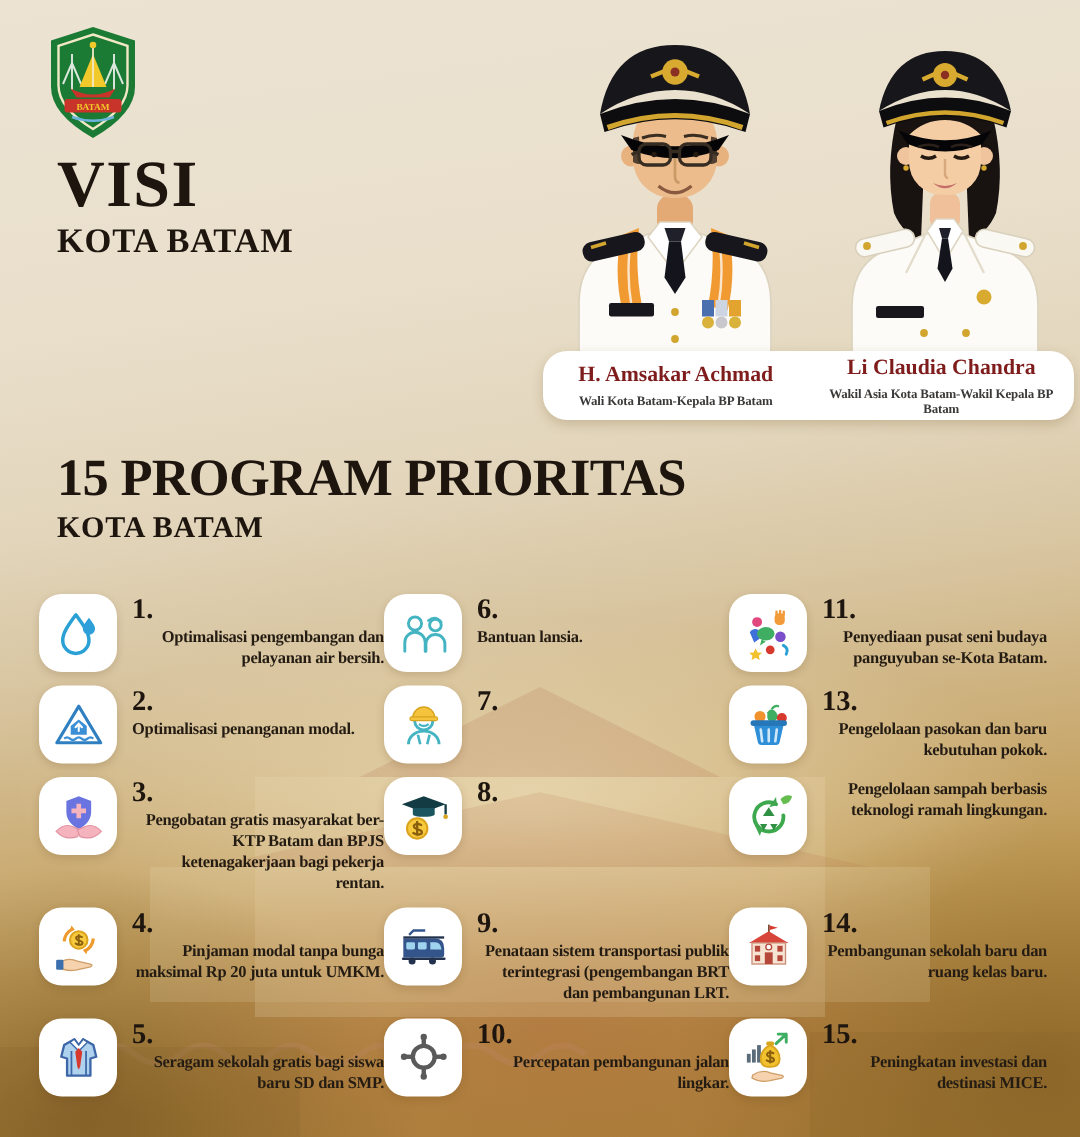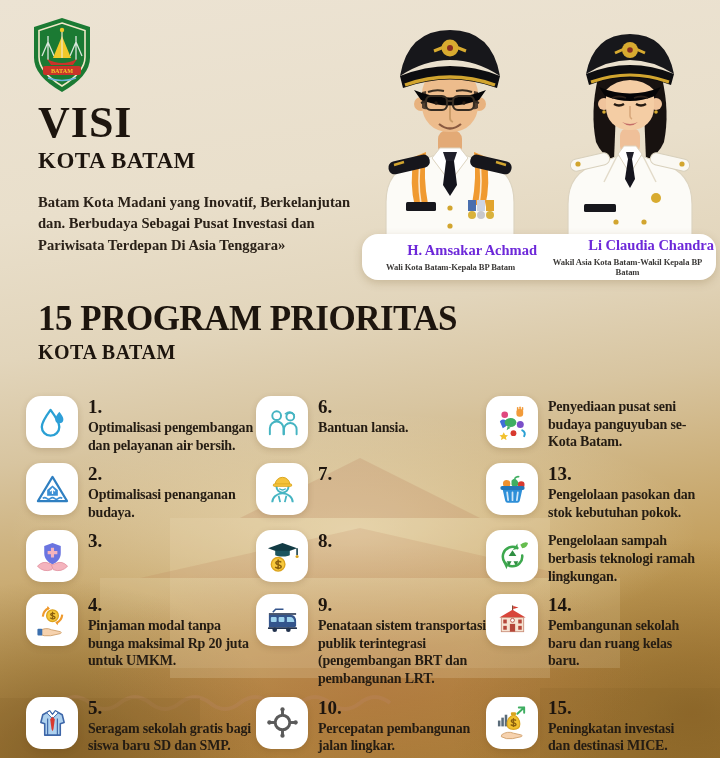--- a/index.html
+++ b/index.html
@@ -22,35 +22,35 @@
   .visi-title{font-size:44px;font-weight:900;letter-spacing:1px;line-height:1.05;color:#1d150e;}
   .visi-sub{font-size:23px;font-weight:800;letter-spacing:.5px;color:#1d150e;margin-top:2px;}
   .visi-statement{margin-top:18px;font-size:14.6px;font-weight:700;line-height:1.45;color:#2a2118;}
   .officials{position:absolute;left:362px;top:8px;width:356px;height:272px;}
   .fig{position:absolute;top:4px;width:172px;height:240px;z-index:1;}
   .fig.man{left:2px;}
   .fig.woman{left:182px;}
   .names-banner{position:absolute;left:0;right:2px;top:226px;height:46px;background:#ffffff;
     border-radius:16px;box-shadow:0 3px 8px rgba(120,90,40,.25);display:flex;z-index:2;align-items:center;}
   .name-block{flex:1;text-align:center;padding:0 2px;}
-  .name{font-size:14.5px;font-weight:800;color:#6d28d9;line-height:1.15;text-align:right;}
+  .name{font-size:14.5px;font-weight:800;color:#7f1d1d;line-height:1.15;}
   .title{font-size:8.6px;font-weight:700;color:#3c3a38;margin-top:4px;letter-spacing:-.1px;}
   
   .prog-head{position:absolute;left:38px;top:300px;}
   .prog-title{font-size:35px;font-weight:900;letter-spacing:-.5px;color:#1d150e;line-height:1.1;text-align:right;}
   .prog-sub{font-size:20px;font-weight:800;letter-spacing:.5px;color:#1d150e;margin-top:2px;}
   
   .grid{position:absolute;left:26px;top:396px;width:672px;display:grid;
     grid-template-columns:230px 230px 212px;row-gap:9px;align-items:start;}
   .item{display:flex;gap:10px;}
   .tile{flex:none;width:52px;height:52px;border-radius:15px;background:#ffffff;
     box-shadow:0 2px 6px rgba(96,66,24,.20);display:flex;align-items:center;justify-content:center;}
   .tile svg{width:35px;height:35px;}
   .num{font-size:19px;font-weight:900;color:#1d150e;line-height:1.05;margin-top:1px;}
-  .desc{font-size:14px;font-weight:700;line-height:1.26;letter-spacing:-.2px;color:#241c13;max-width:168px;margin-top:2px;}
+  .desc{font-size:11px;font-weight:700;line-height:1.26;letter-spacing:-.2px;color:#241c13;max-width:168px;margin-top:2px;text-align:right;}
 </style>
 </head>
 <body>
 
 <div class="poster">
 
   <svg class="bg-silhouette" viewBox="0 0 720 360">
     <rect x="170" y="120" width="380" height="160" fill="#efe0bd" opacity=".45"></rect>
     <path d="M240 120 L360 60 L480 120 Z" fill="#a85c40" opacity=".35"></path>
     <path d="M140 180 L360 130 L580 180 Z" fill="#b06444" opacity=".28"></path>
@@ -71,21 +71,20 @@
       <path d="M32 16 v26" stroke="#f2e8c8" stroke-width="1.2"></path>
       <path d="M17 43 q15 8 30 0 l-4 6 h-22 Z" fill="#c8342a"></path>
       <rect x="13" y="50" width="38" height="9" rx="2" fill="#c8342a"></rect>
       <text x="32" y="57" text-anchor="middle" font-size="6.2" font-weight="bold" fill="#f2c92a">BATAM</text>
       <path d="M18 62 q14 5 28 0" stroke="#6db4dd" stroke-width="1.6" fill="none"></path>
     </svg>
 
     <div class="visi">
       <div class="visi-title">VISI</div>
       <div class="visi-sub">KOTA BATAM</div>
-      <div class="visi-statement">Batam Kota Madani yang Inovatif, Berkelanjutan dan. Berbudaya Sebagai Pusat Investasi dan Pariwisata Terdepan Di Asia Tenggara»</div>
     </div>
 
     <div class="officials">
 
       <svg class="fig man" viewBox="0 0 172 240">
         <rect x="74" y="118" width="24" height="26" rx="9" fill="#e3aa76"></rect>
         <path d="M22 240 v-50 q0-32 30-40 l22-8 h24 l22 8 q30 8 30 40 v50 Z" fill="#fcfbf7"></path>
         <path d="M22 240 v-50 q0-32 30-40 l22-8 h24 l22 8 q30 8 30 40 v50" fill="none" stroke="#ddd4c0" stroke-width="1.2"></path>
         <path d="M68 146 l18 24 18-24 -8-10 h-20 Z" fill="#ffffff" stroke="#ddd4c0" stroke-width="1"></path>
         <path d="M79 140 h14 l-3 9 h-8 Z" fill="#20202b"></path>
@@ -232,36 +231,37 @@
               <path d="M5 17 a4 4 0 1 1 6 5 l-3 2 z" fill="#3f6fd8"></path>
               <ellipse cx="16" cy="18" rx="6" ry="4.6" fill="#3fae62"></ellipse>
               <path d="M13 22 l-1 4 4-2.6 Z" fill="#3fae62"></path>
               <circle cx="26" cy="20" r="3.6" fill="#7a4fc9"></circle>
               <path d="M9 28 l1.4 2.8 3 .3 -2.2 2 .6 3 -2.8-1.6 -2.8 1.6 .6-3 -2.2-2 3-.3 Z" fill="#f2c12e"></path>
               <circle cx="19" cy="29" r="3" fill="#d8392f"></circle>
               <path d="M28 26 q4 2 2 6" stroke="#2aa0d4" stroke-width="2" fill="none" stroke-linecap="round"></path>
             </svg>
         </div>
         <div class="it">
+            <div class="num">11.</div>
         <div class="desc">Penyediaan pusat seni budaya panguyuban se-Kota Batam.</div>
           </div>
       </div>
 
       <div class="item">
         <div class="tile">
           <svg viewBox="0 0 36 36">
               <path d="M18 5 L33 30 H3 Z" fill="none" stroke="#2f7fc1" stroke-width="2.2" stroke-linejoin="round"></path>
               <path d="M18 14 l5.5 4.5 v6 h-11 v-6 Z" fill="#3b8fd4"></path>
               <path d="M18 17 v5 M15.8 19.4 L18 17 l2.2 2.4" stroke="#ffffff" stroke-width="1.4" fill="none" stroke-linecap="round"></path>
               <path d="M8 27.2 q2-1.8 4 0 t4 0 t4 0 t4 0 t4 0" stroke="#3b8fd4" stroke-width="1.6" fill="none"></path>
             </svg>
         </div>
         <div class="it">
             <div class="num">2.</div>
-        <div class="desc">Optimalisasi penanganan budaya.</div>
+        <div class="desc">Optimalisasi penanganan modal.</div>
           </div>
       </div>
 
       <div class="item">
         <div class="tile">
           <svg viewBox="0 0 36 36">
               <circle cx="18" cy="15" r="6.2" fill="none" stroke="#45b4c2" stroke-width="2"></circle>
               <path d="M10.5 13 a7.5 7.5 0 0 1 15 0 Z" fill="#f5c33c" stroke="#d9a41e" stroke-width="1"></path>
               <rect x="8.5" y="12.2" width="19" height="2.6" rx="1.3" fill="#f5c33c" stroke="#d9a41e" stroke-width=".8"></rect>
               <path d="M7.5 31 a10.5 9 0 0 1 21 0" fill="none" stroke="#45b4c2" stroke-width="2"></path>
@@ -281,35 +281,36 @@
               <path d="M17 9 q3-4 6 0 q3 4-1 6 q-4 1-5-2 Z" fill="#3fae62"></path>
               <circle cx="27" cy="13" r="3.4" fill="#d8392f"></circle>
               <path d="M20 7 q2-3 5-2" stroke="#3fae62" stroke-width="1.6" fill="none"></path>
               <rect x="5.5" y="14.5" width="25" height="4" rx="2" fill="#2577b8"></rect>
               <path d="M8 18.5 h20 l-2.5 11 a2.5 2.5 0 0 1-2.5 2 h-10 a2.5 2.5 0 0 1-2.5-2 Z" fill="#2e8fd8"></path>
               <path d="M12.5 21 l1 8 M18 21 v8 M23.5 21 l-1 8" stroke="#cfe7f8" stroke-width="1.8" stroke-linecap="round"></path>
             </svg>
         </div>
         <div class="it">
             <div class="num">13.</div>
-        <div class="desc">Pengelolaan pasokan dan stok kebutuhan pokok.</div>
+        <div class="desc">Pengelolaan pasokan dan baru kebutuhan pokok.</div>
           </div>
       </div>
 
       <div class="item">
         <div class="tile">
           <svg viewBox="0 0 36 36">
               <path d="M18 4 l8.5 3.2 v7.3 c0 6.2-4.2 9.6-8.5 11.8 c-4.3-2.2-8.5-5.6-8.5-11.8 V7.2 Z" fill="#6a74e0"></path>
               <path d="M16.4 9 h3.2 v3.4 H23 v3.2 h-3.4 V19 h-3.2 v-3.4 H13 v-3.2 h3.4 Z" fill="#f4b3bd"></path>
               <path d="M2.5 28 q5.5-6 12-3 l4.5 2 -1.8 4.6 q-8.5 3-14.7-3.6 Z" fill="#f4b3bd" stroke="#e2909e" stroke-width=".8"></path>
               <path d="M33.5 28 q-5.5-6-12-3 l-4.5 2 1.8 4.6 q8.5 3 14.7-3.6 Z" fill="#f4b3bd" stroke="#e2909e" stroke-width=".8"></path>
             </svg>
         </div>
         <div class="it">
             <div class="num">3.</div>
+        <div class="desc">Pengobatan gratis masyarakat ber-KTP Batam dan BPJS ketenagakerjaan bagi pekerja rentan.</div>
           </div>
       </div>
 
       <div class="item">
         <div class="tile">
           <svg viewBox="0 0 36 36">
               <path d="M18 4 L33 9.5 18 15 3 9.5 Z" fill="#123b44"></path>
               <path d="M10.5 12 v4.2 c0 2.4 15 2.4 15 0 V12" fill="#1b5560"></path>
               <path d="M33 9.5 v7" stroke="#123b44" stroke-width="1.6"></path>
               <circle cx="33" cy="18" r="1.6" fill="#d9a41e"></circle>

